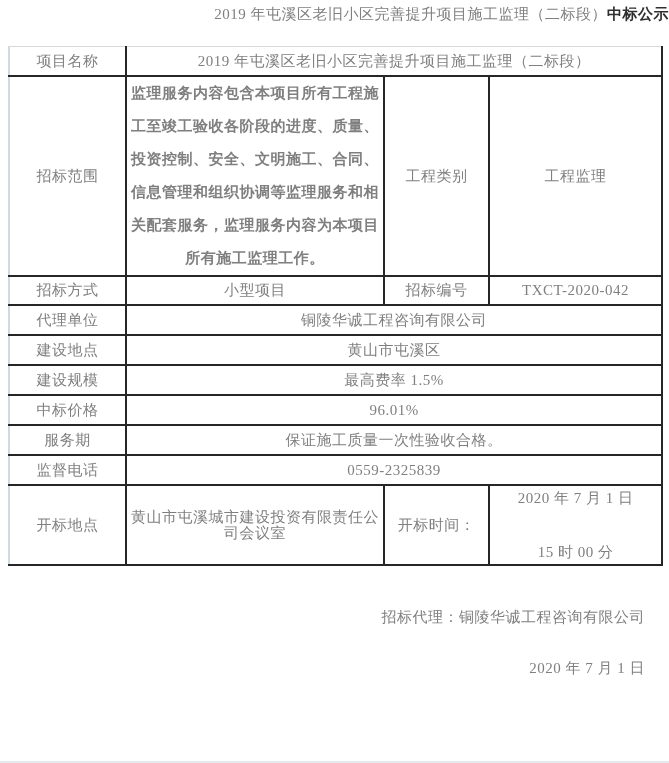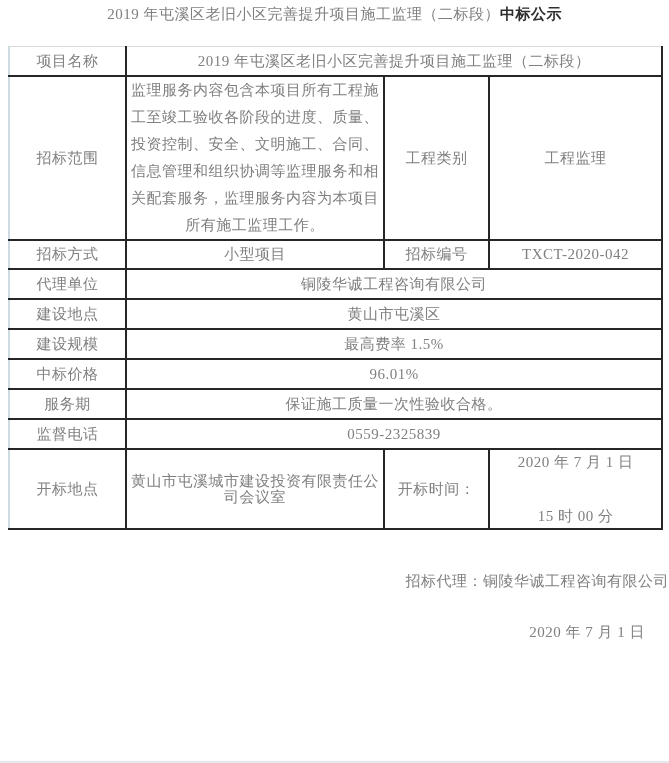--- a/index.html
+++ b/index.html
@@ -8,21 +8,21 @@
     width:669px;height:763px;
     background:#ffffff;
     font-family:"Liberation Serif","DejaVu Serif",serif;
     color:#7f7f7f;
     overflow:hidden;
     box-sizing:border-box;
     border-bottom:2px solid #e3e9ed;
   }
   .title{
     padding-top:5px;
-    text-align:center;
+    text-align:right;
     font-size:15px;
     color:#7f7f7f;
     letter-spacing:0.5px;
   }
   .title .bold{
     font-weight:bold;
     color:#2f2f2f;
   }
   table.announce{
     border-collapse:collapse;
@@ -46,30 +46,32 @@
   
   tr.r-name td{height:28px;}
   tr.r-scope td{height:152px;}
   tr.r-method td{height:27px;}
   tr.simple td{height:28px;}
   tr.r-open td{height:78px;}
   tr.r-cand td{height:30px;}
   td.scope-text{
     text-align:justify;
     padding:4px 7px;
-    line-height:27px;
+    line-height:33px;
+    font-weight:bold;
   }
   td.open-val{padding:2px 10px;line-height:16px;}
   td.time-label{text-align:left;padding-left:8px;}
   td.time-val{text-align:left;padding-left:8px;}
   td.time-val .tline{line-height:18px;}
   td.time-val .tline + .tline{margin-top:36px;}
   .footer-agent{
     margin-top:42px;
     text-align:right;
+    padding-right:24px;
     font-size:15px;
     letter-spacing:0.5px;
   }
   .footer-date{
     margin-top:32px;
     text-align:right;
     padding-right:24px;
     font-size:15px;
     letter-spacing:0.5px;
   }

